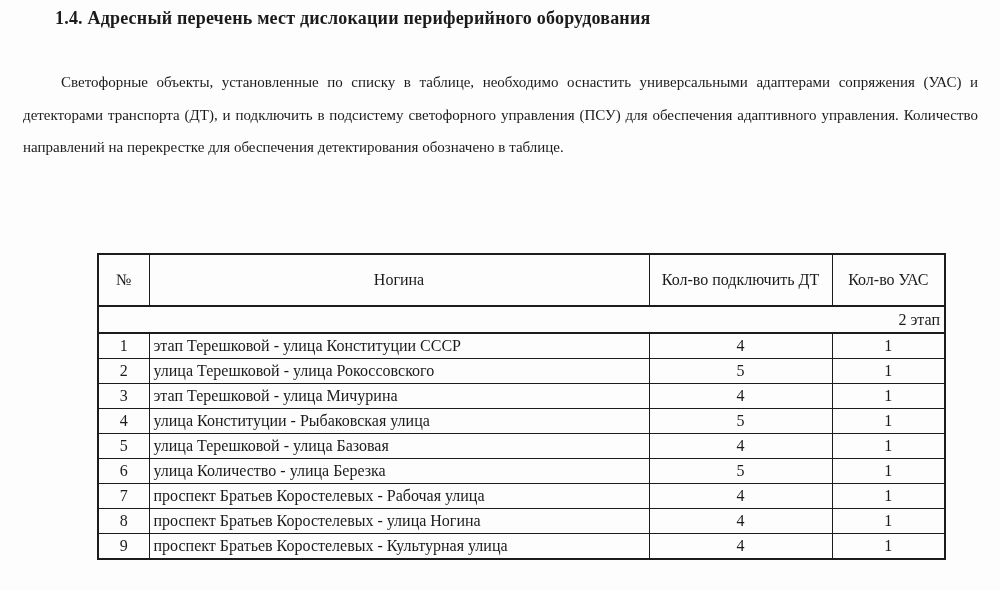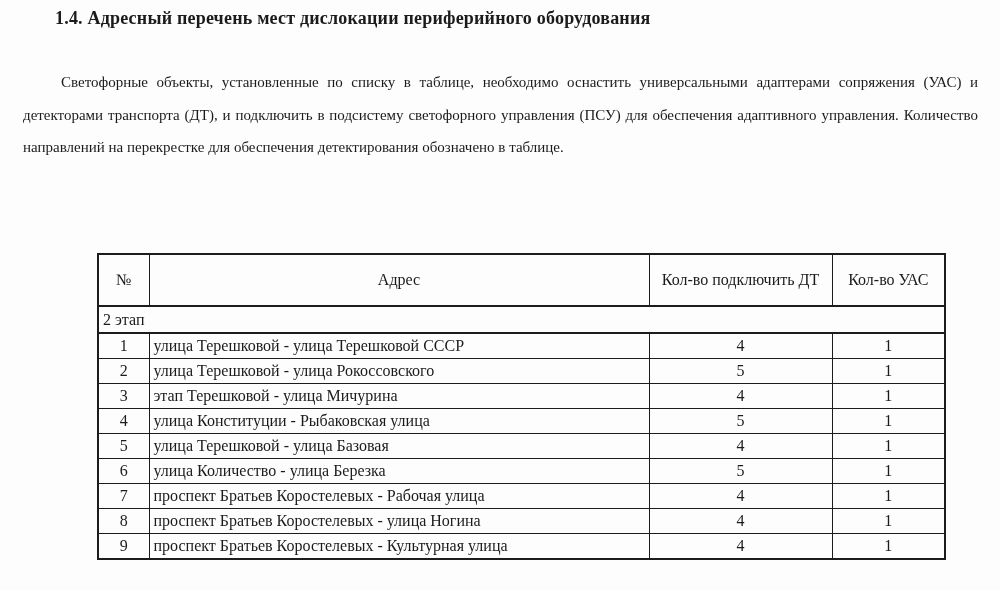--- a/index.html
+++ b/index.html
@@ -58,21 +58,21 @@
     overflow: hidden;
   }
   .doc-table thead th {
     height: 50px;
     text-align: center;
     line-height: 22px;
     border-bottom: 2px solid #1c1c1c;
   }
   .doc-table .section-row td {
     height: 25px;
-    text-align: left;
+    text-align: right;
     border-bottom: 2px solid #1c1c1c;
   }
   .doc-table tbody td {
     height: 24px;
   }
   .cell-num, .cell-dt, .cell-uas {
     text-align: center;
   }
   .cell-addr {
     text-align: left;
@@ -98,33 +98,33 @@
   <table class="doc-table">
     <colgroup>
       <col style="width:51px">
       <col style="width:500px">
       <col style="width:183px">
       <col style="width:113px">
     </colgroup>
     <thead>
       <tr>
         <th>№</th>
-        <th>Адрес</th>
+        <th>Ногина</th>
         <th>Кол-во подключить ДТ</th>
         <th>Кол-во УАС</th>
       </tr>
     </thead>
     <tbody>
       <tr class="section-row">
         <td colspan="4">2 этап</td>
       </tr>
 
       <tr>
         <td class="cell-num">1</td>
-        <td class="cell-addr">улица Терешковой - улица Терешковой СССР</td>
+        <td class="cell-addr">этап Терешковой - улица Конституции СССР</td>
         <td class="cell-dt">4</td>
         <td class="cell-uas">1</td>
       </tr>
       <tr>
         <td class="cell-num">2</td>
         <td class="cell-addr">улица Терешковой - улица Рокоссовского</td>
         <td class="cell-dt">5</td>
         <td class="cell-uas">1</td>
       </tr>
       <tr>

